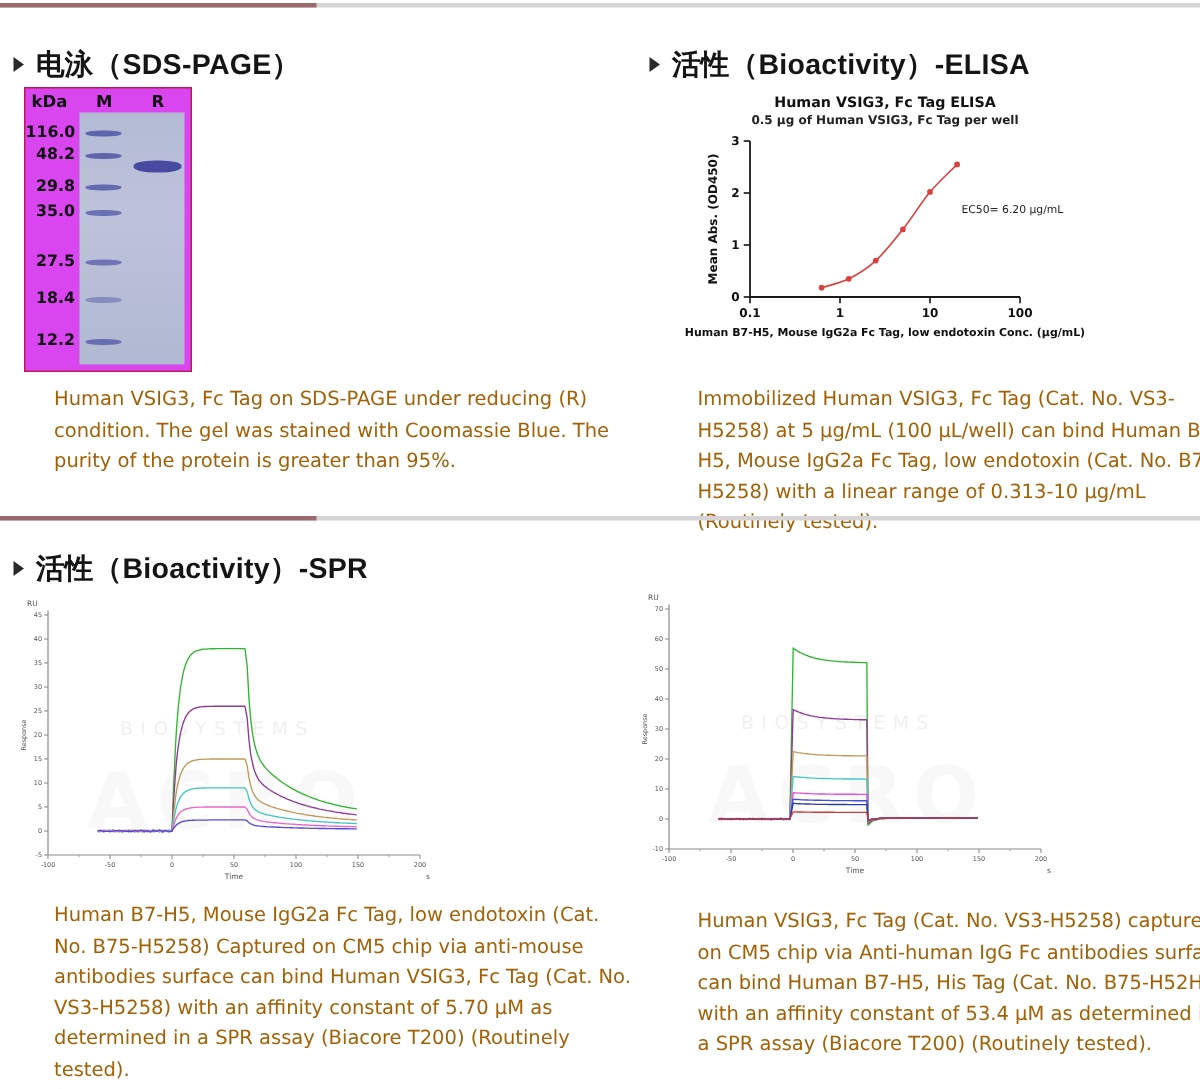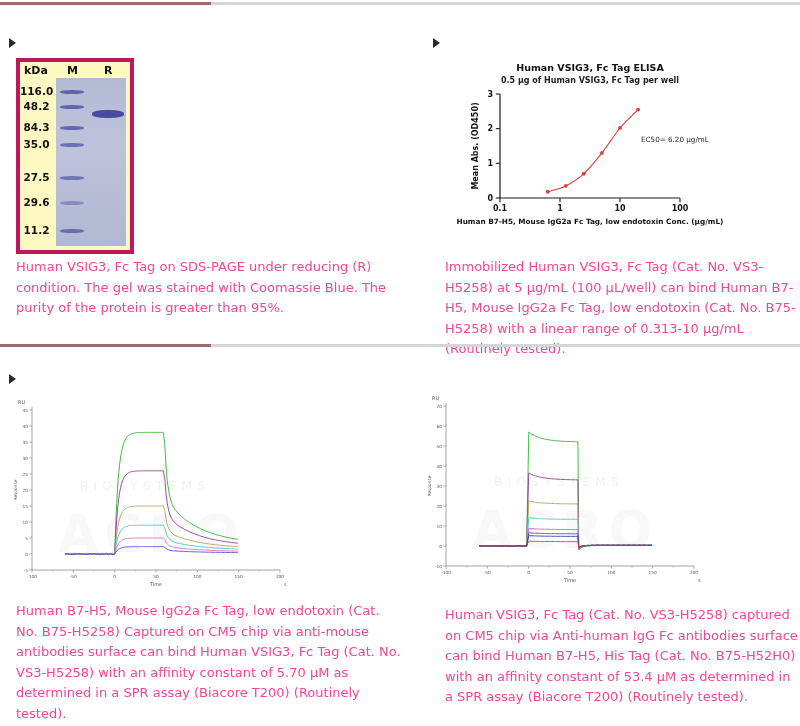--- a/index.html
+++ b/index.html
@@ -4,27 +4,27 @@
 <style>
   html,body{margin:0;padding:0;background:#fff;}
   .page{position:relative;width:800px;height:726px;background:#fff;overflow:hidden;
         font-family:"DejaVu Sans","Liberation Sans",sans-serif;}
   .divider{position:absolute;left:0;width:800px;height:3px;background:#d6d4d4;}
   .divider .accent{position:absolute;left:0;top:0;height:3px;width:211px;background:#9b6a6c;}
   .tri{position:absolute;width:0;height:0;border-left:7px solid #2a2a2a;
        border-top:5px solid transparent;border-bottom:5px solid transparent;}
   .sec-title{position:absolute;font-size:19px;font-weight:600;color:#151515;
              font-family:"Liberation Sans","DejaVu Sans",sans-serif;letter-spacing:.2px;}
-  .desc{position:absolute;font-size:13px;line-height:1.58;color:#ec4899;}
+  .desc{position:absolute;font-size:13px;line-height:1.58;color:#a16207;margin-left:20px;}
   
-  #gel{position:absolute;left:16px;top:58px;width:110px;height:188px;background:#fef9c3;border:4px solid #be185d;}
+  #gel{position:absolute;left:16px;top:58px;width:110px;height:188px;background:#d946ef;border:1px solid #be185d;}
   #gel .hdr{position:absolute;font-weight:700;font-size:11px;color:#111;}
   #gel .area{position:absolute;left:36px;top:16px;width:70px;height:168px;
              background:linear-gradient(180deg,#b3bad4,#bdc3da 40%,#b1b8d2);}
-  #gel .kda{position:absolute;left:0;width:33px;text-align:center;font-size:10.5px;font-weight:700;color:#111;}
+  #gel .kda{position:absolute;left:0;width:33px;text-align:right;font-size:10.5px;font-weight:700;color:#111;}
   #gel .band{position:absolute;border-radius:45%;filter:blur(.5px);}
   svg{position:absolute;overflow:visible;}
   .ct{font:bold 9.5px "DejaVu Sans",sans-serif;fill:#111;}
   .cs{font:bold 8px "DejaVu Sans",sans-serif;fill:#222;}
   .tick{font:bold 8px "DejaVu Sans",sans-serif;fill:#111;}
   .axlab{font:bold 8px "DejaVu Sans",sans-serif;fill:#111;}
   .xlab{font:bold 7.3px "DejaVu Sans",sans-serif;fill:#111;}
   .ann{font:7.2px "DejaVu Sans",sans-serif;fill:#222;}
   .sprt{font:4.3px "DejaVu Sans",sans-serif;fill:#555;}
   .spru{font:5px "DejaVu Sans",sans-serif;fill:#555;}
@@ -34,41 +34,43 @@
 </head>
 <body>
 
 <div class="page">
 
   <div class="divider" style="top:2px">
     <span class="accent"></span>
   </div>
 
   <span class="tri" style="left:9px;top:38px"></span>
+  <h2 class="sec-title" style="left:24px;top:30px;margin:0">电泳（SDS-PAGE）</h2>
 
   <span class="tri" style="left:433px;top:38px"></span>
+  <h2 class="sec-title" style="left:448px;top:30px;margin:0">活性（Bioactivity）-ELISA</h2>
 
   <div id="gel">
       <div class="area"></div>
       <span class="hdr" style="left:4px;top:2px">kDa</span>
       <span class="hdr" style="left:47px;top:2px">M</span>
       <span class="hdr" style="left:84px;top:2px">R</span>
       <div class="kda" style="top:23px">116.0</div>
       <div class="band" style="left:40px;width:24px;height:4px;top:28px;background:#565ca9;opacity:0.9"></div>
       <div class="kda" style="top:38.012px">48.2</div>
       <div class="band" style="left:40px;width:24px;height:4px;top:43.012px;background:#565ca9;opacity:0.9"></div>
-      <div class="kda" style="top:59.001000000000005px">84.3</div>
+      <div class="kda" style="top:59.001000000000005px">29.8</div>
       <div class="band" style="left:40px;width:24px;height:4px;top:64.001px;background:#565ca9;opacity:0.85"></div>
       <div class="kda" style="top:75.959px">35.0</div>
       <div class="band" style="left:40px;width:24px;height:4px;top:80.959px;background:#565ca9;opacity:0.8"></div>
       <div class="kda" style="top:109.041px">27.5</div>
       <div class="band" style="left:40px;width:24px;height:4px;top:114.041px;background:#565ca9;opacity:0.75"></div>
-      <div class="kda" style="top:134.061px">29.6</div>
+      <div class="kda" style="top:134.061px">18.4</div>
       <div class="band" style="left:40px;width:24px;height:4px;top:139.061px;background:#565ca9;opacity:0.5"></div>
-      <div class="kda" style="top:162px">11.2</div>
+      <div class="kda" style="top:162px">12.2</div>
       <div class="band" style="left:40px;width:24px;height:4px;top:167px;background:#565ca9;opacity:0.8"></div>
       <div class="band" style="left:72px;width:32px;height:8px;top:47.962px;background:#41449e;opacity:.95"></div>
     </div>
 
   <p class="desc" style="left:16px;top:244px;width:380px">Human VSIG3, Fc Tag on SDS-PAGE under reducing (R) condition. The gel was stained with Coomassie Blue. The purity of the protein is greater than 95%.</p>
 
   <svg id="elisa" width="260" height="190" viewBox="0 0 260 190" style="left:445px;top:58px">
       <text x="145" y="13" text-anchor="middle" class="ct">Human VSIG3, Fc Tag ELISA</text>
       <text x="145" y="24.5" text-anchor="middle" class="cs">0.5 μg of Human VSIG3, Fc Tag per well</text>
       <path d="M55,36 L55,140 L235,140" stroke="#1a1a1a" stroke-width="1.2" fill="none"></path>
@@ -100,20 +102,21 @@
       <circle cx="193.06179973983888" cy="51.60000000000001" r="1.9" fill="#d9413d"></circle>
     </svg>
 
   <p class="desc" style="left:445px;top:244px;width:354px">Immobilized Human VSIG3, Fc Tag (Cat. No. VS3-H5258) at 5 μg/mL (100 μL/well) can bind Human B7-H5, Mouse IgG2a Fc Tag, low endotoxin (Cat. No. B75-H5258) with a linear range of 0.313-10 μg/mL (Routinely tested).</p>
 
   <div class="divider" style="top:344px">
     <span class="accent"></span>
   </div>
 
   <span class="tri" style="left:9px;top:374px"></span>
+  <h2 class="sec-title" style="left:24px;top:366px;margin:0">活性（Bioactivity）-SPR</h2>
 
   <svg id="spr1" width="285" height="200" viewBox="0 0 285 200" style="left:10px;top:392px">
       <text x="70" y="98" class="wm2">BIOSYSTEMS</text>
       <text x="48" y="160" class="wm1">ACRO</text>
       <line x1="22" y1="15" x2="22" y2="178" stroke="#8a8a8a" stroke-width="0.8"></line>
       <line x1="22" y1="178" x2="270" y2="178" stroke="#8a8a8a" stroke-width="0.8"></line>
       <line x1="22" y1="178" x2="22" y2="180.6" stroke="#8a8a8a" stroke-width="0.7"></line>
       <text x="22" y="186" text-anchor="middle" class="sprt">-100</text>
       <line x1="42.666666666666664" y1="178" x2="42.666666666666664" y2="179.5" stroke="#9a9a9a" stroke-width="0.6"></line>
       <line x1="63.33333333333333" y1="178" x2="63.33333333333333" y2="180.6" stroke="#8a8a8a" stroke-width="0.7"></line>

